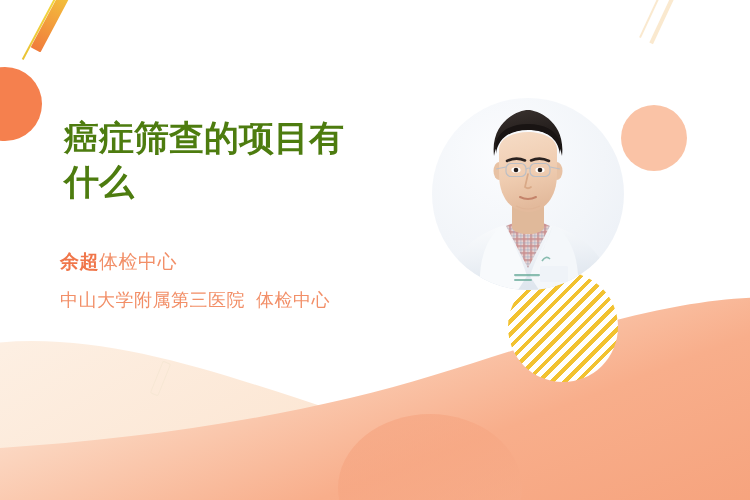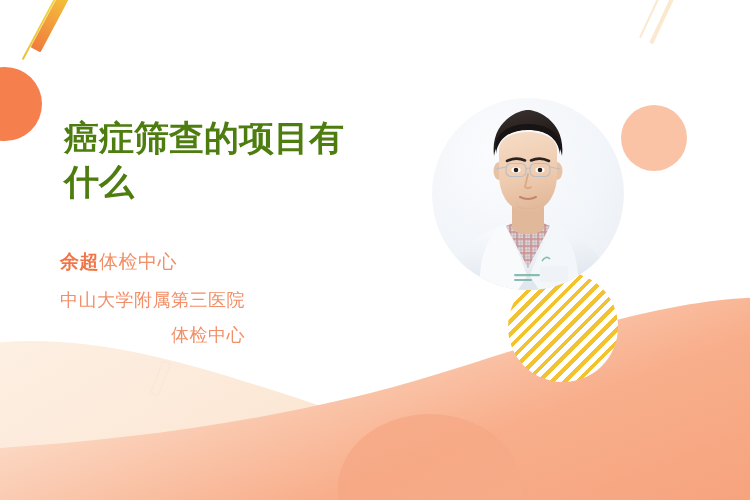--- a/index.html
+++ b/index.html
@@ -173,26 +173,25 @@
     font-size: 19px;
     font-weight: 400;
     color: #F28F68;
     letter-spacing: 0.5px;
   }
   .affil {
     position: absolute;
     left: 60px;
     top: 288px;
     display: flex;
-    align-items: flex-end;
+    align-items: center;
     gap: 11px;
     font-size: 18px;
     color: #F28F68;
     letter-spacing: 0.5px;
-    flex-direction: column;
   }
 </style>
 </head>
 <body>
 
 <div id="card">
 
   <div class="bg-layer">
 
     <svg class="wave-back" viewBox="0 0 840 230" preserveAspectRatio="none">

